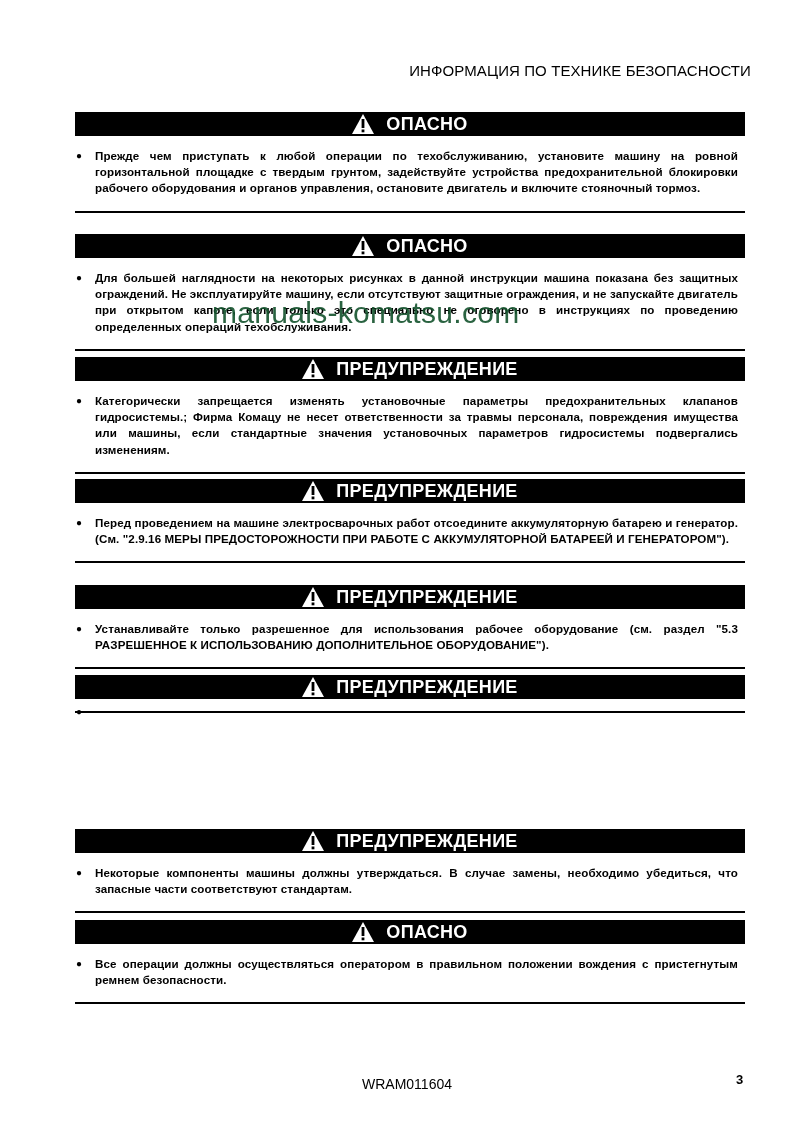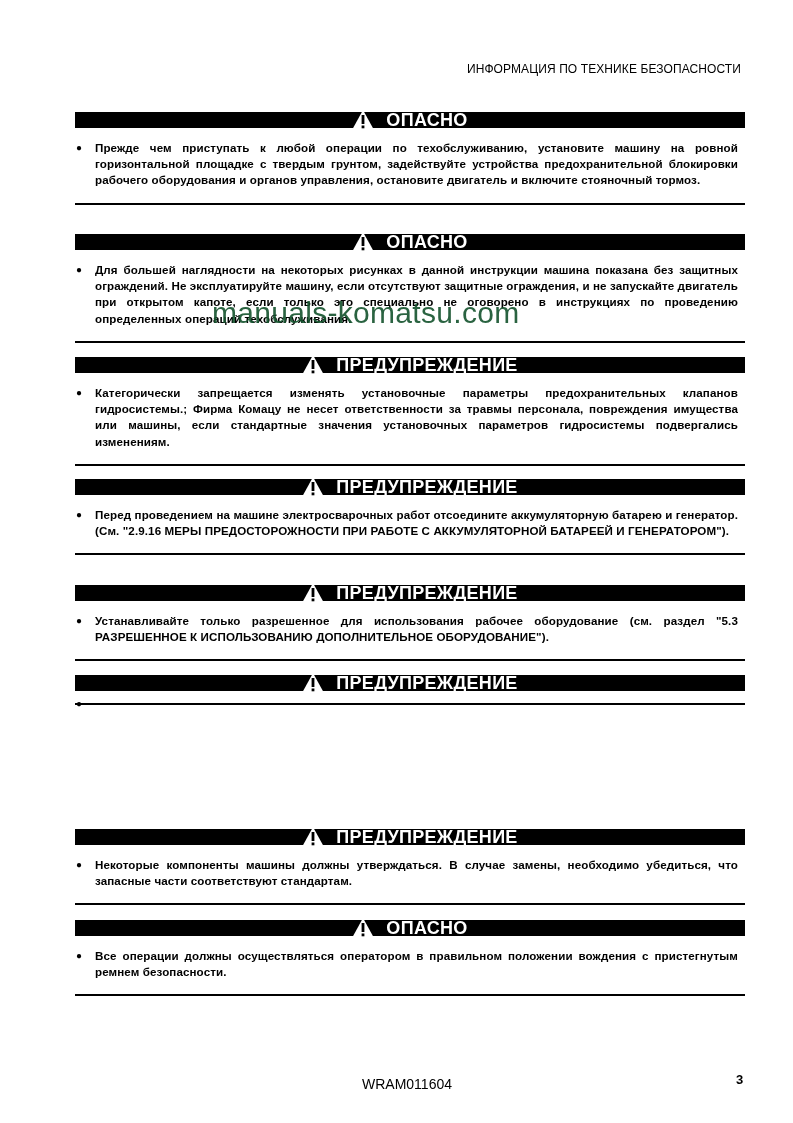--- a/index.html
+++ b/index.html
@@ -1,20 +1,20 @@
 <!DOCTYPE html>
 <html><head>
 <meta charset="utf-8">
 <style>
   html, body { margin: 0; padding: 0; background: #ffffff; }
   body { width: 793px; height: 1123px; position: relative; overflow: hidden;
          font-family: "Liberation Sans", "DejaVu Sans", sans-serif; color: #000; }
-  .page-header { position: absolute; top: 62px; right: 52px; font-size: 12px; letter-spacing: 0.1px; margin-left: 48px; }
+  .page-header { position: absolute; top: 62px; right: 42px; font-size: 15px; letter-spacing: 0.1px; margin-left: 48px; }
   .block { position: absolute; left: 75px; width: 670px; }
-  .bar { background: #000; height: 16px; color: #fff; display: flex; align-items: center; justify-content: center;
+  .bar { background: #000; height: 24px; color: #fff; display: flex; align-items: center; justify-content: center;
          font-weight: bold; font-size: 18px; letter-spacing: 0.3px; }
   .bar .icon { width: 22px; height: 20px; margin-right: 12px; display: inline-block; }
   .bar .icon svg { display: block; }
   .body { padding: 5px 0 7px 0; border-bottom: 2px solid #000; }
   .item { position: relative; padding-left: 13px; font-size: 11.6px; line-height: 16.2px; font-weight: bold;
           text-align: justify; font-family: "Liberation Sans Narrow", "Liberation Sans", sans-serif; letter-spacing: 0.1px; }
   .item .bullet { position: absolute; left: 1px; top: 0; font-size: 10px; }
   .item p { margin: 7px; }
   .footer-code { position: absolute; top: 1076px; left: 362px; font-size: 14px; }
   .page-num { position: absolute; top: 1072px; left: 736px; font-size: 13px; font-weight: bold; }

